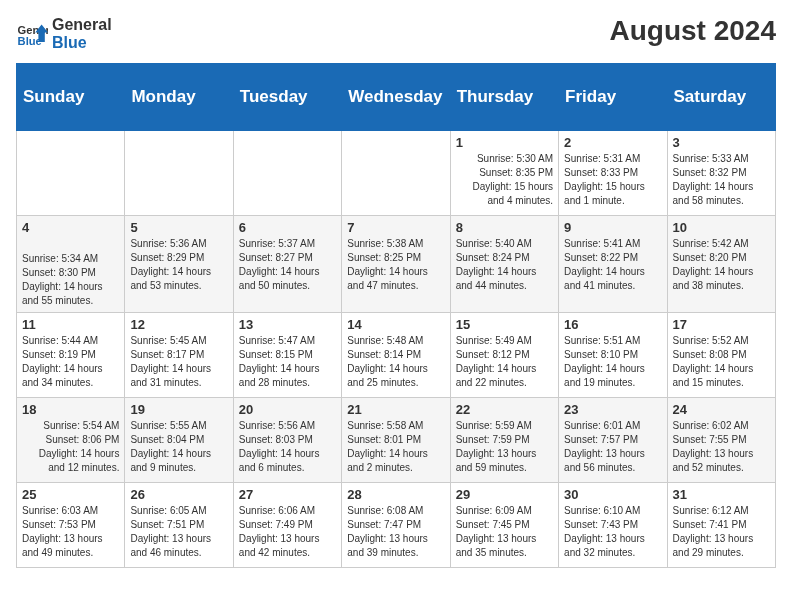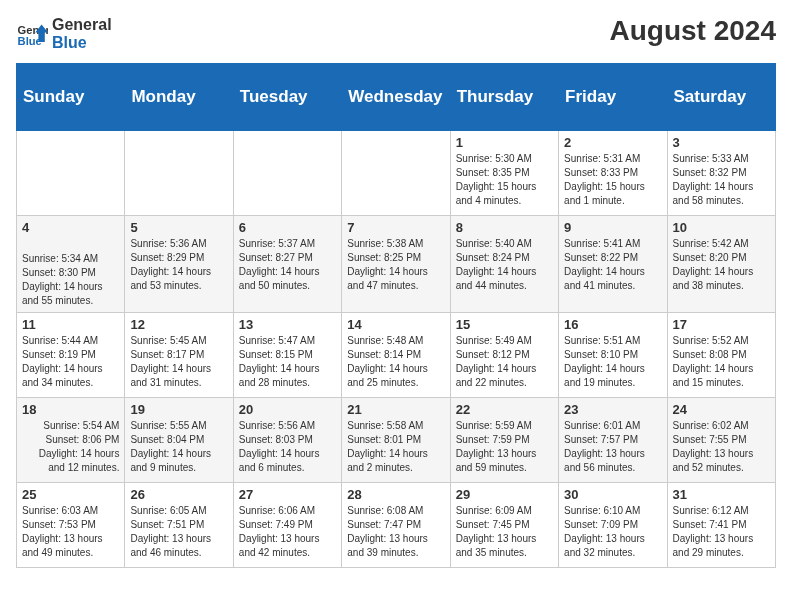--- a/index.html
+++ b/index.html
@@ -113,21 +113,21 @@
       </tr>
   </thead>
   <tbody id="calendar-body">
   <tr>
         <td class="empty-cell"></td>
         <td class="empty-cell"></td>
         <td class="empty-cell"></td>
         <td class="empty-cell"></td>
         <td>
           <div class="day-number">1</div>
-          <div class="day-info" style="white-space: pre-line;">Sunrise: 5:30 AM
+          <div class="day-info" style="white-space: pre-line; text-align: right;">Sunrise: 5:30 AM
 Sunset: 8:35 PM
 Daylight: 15 hours and 4 minutes.</div>
         </td>
         <td>
           <div class="day-number">2</div>
           <div class="day-info" style="white-space: pre-line;">Sunrise: 5:31 AM
 Sunset: 8:33 PM
 Daylight: 15 hours and 1 minute.</div>
         </td>
         <td>
@@ -296,21 +296,21 @@
         </td>
         <td>
           <div class="day-number">29</div>
           <div class="day-info" style="white-space: pre-line;">Sunrise: 6:09 AM
 Sunset: 7:45 PM
 Daylight: 13 hours and 35 minutes.</div>
         </td>
         <td>
           <div class="day-number">30</div>
           <div class="day-info" style="white-space: pre-line;">Sunrise: 6:10 AM
-Sunset: 7:09 PM
+Sunset: 7:43 PM
 Daylight: 13 hours and 32 minutes.</div>
         </td>
         <td>
           <div class="day-number">31</div>
           <div class="day-info" style="white-space: pre-line;">Sunrise: 6:12 AM
 Sunset: 7:41 PM
 Daylight: 13 hours and 29 minutes.</div>
         </td>
       </tr>
     </tbody>

